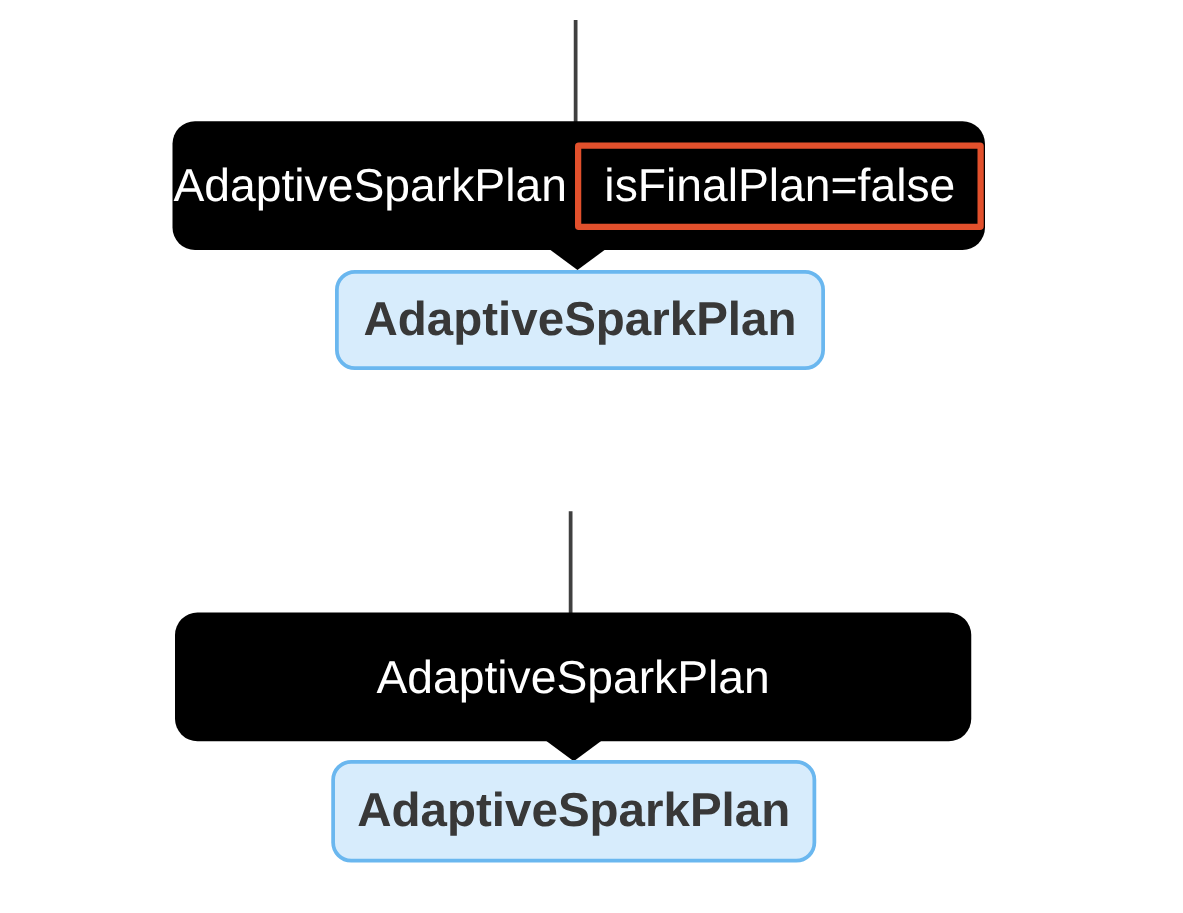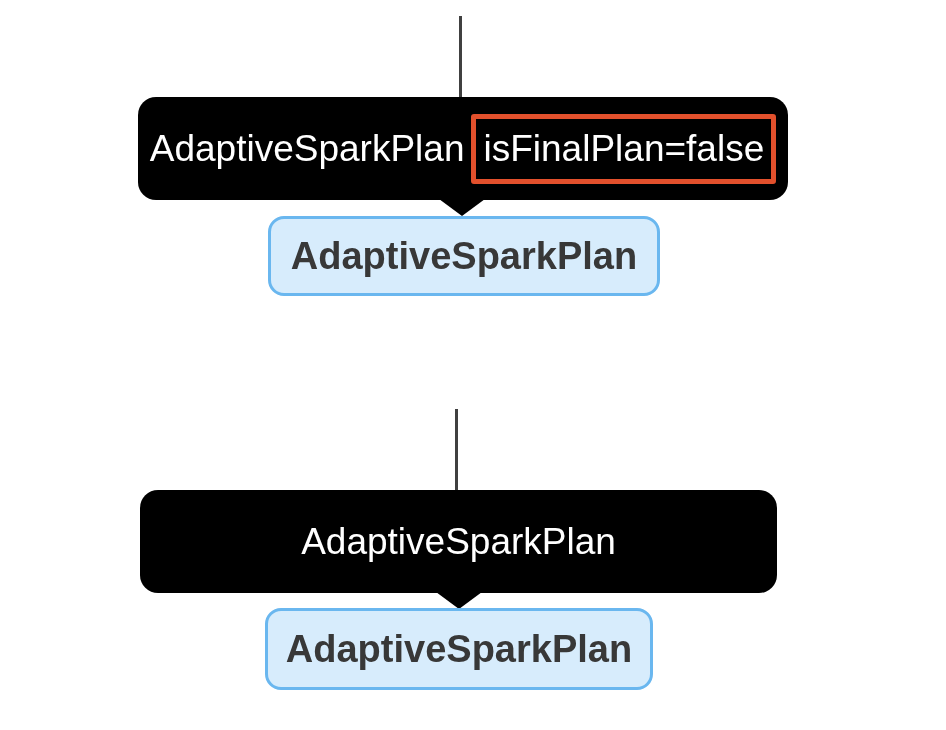--- a/index.html
+++ b/index.html
@@ -42,21 +42,21 @@
     white-space: nowrap;
   }
   .tooltip-operator {
     display: inline-block;
   }
   .tooltip-highlight {
     display: inline-block;
     margin-left: 7px;
     border: 5px solid var(--highlight-border);
     border-radius: 3px;
-    padding: 9px 7px;
+    padding: 9px 18px;
   }
   .tooltip-pointer {
     position: absolute;
     width: 0;
     height: 0;
     border-left: 23px solid transparent;
     border-right: 23px solid transparent;
     border-top: 17px solid var(--tooltip-bg);
   }
   .plan-node {

